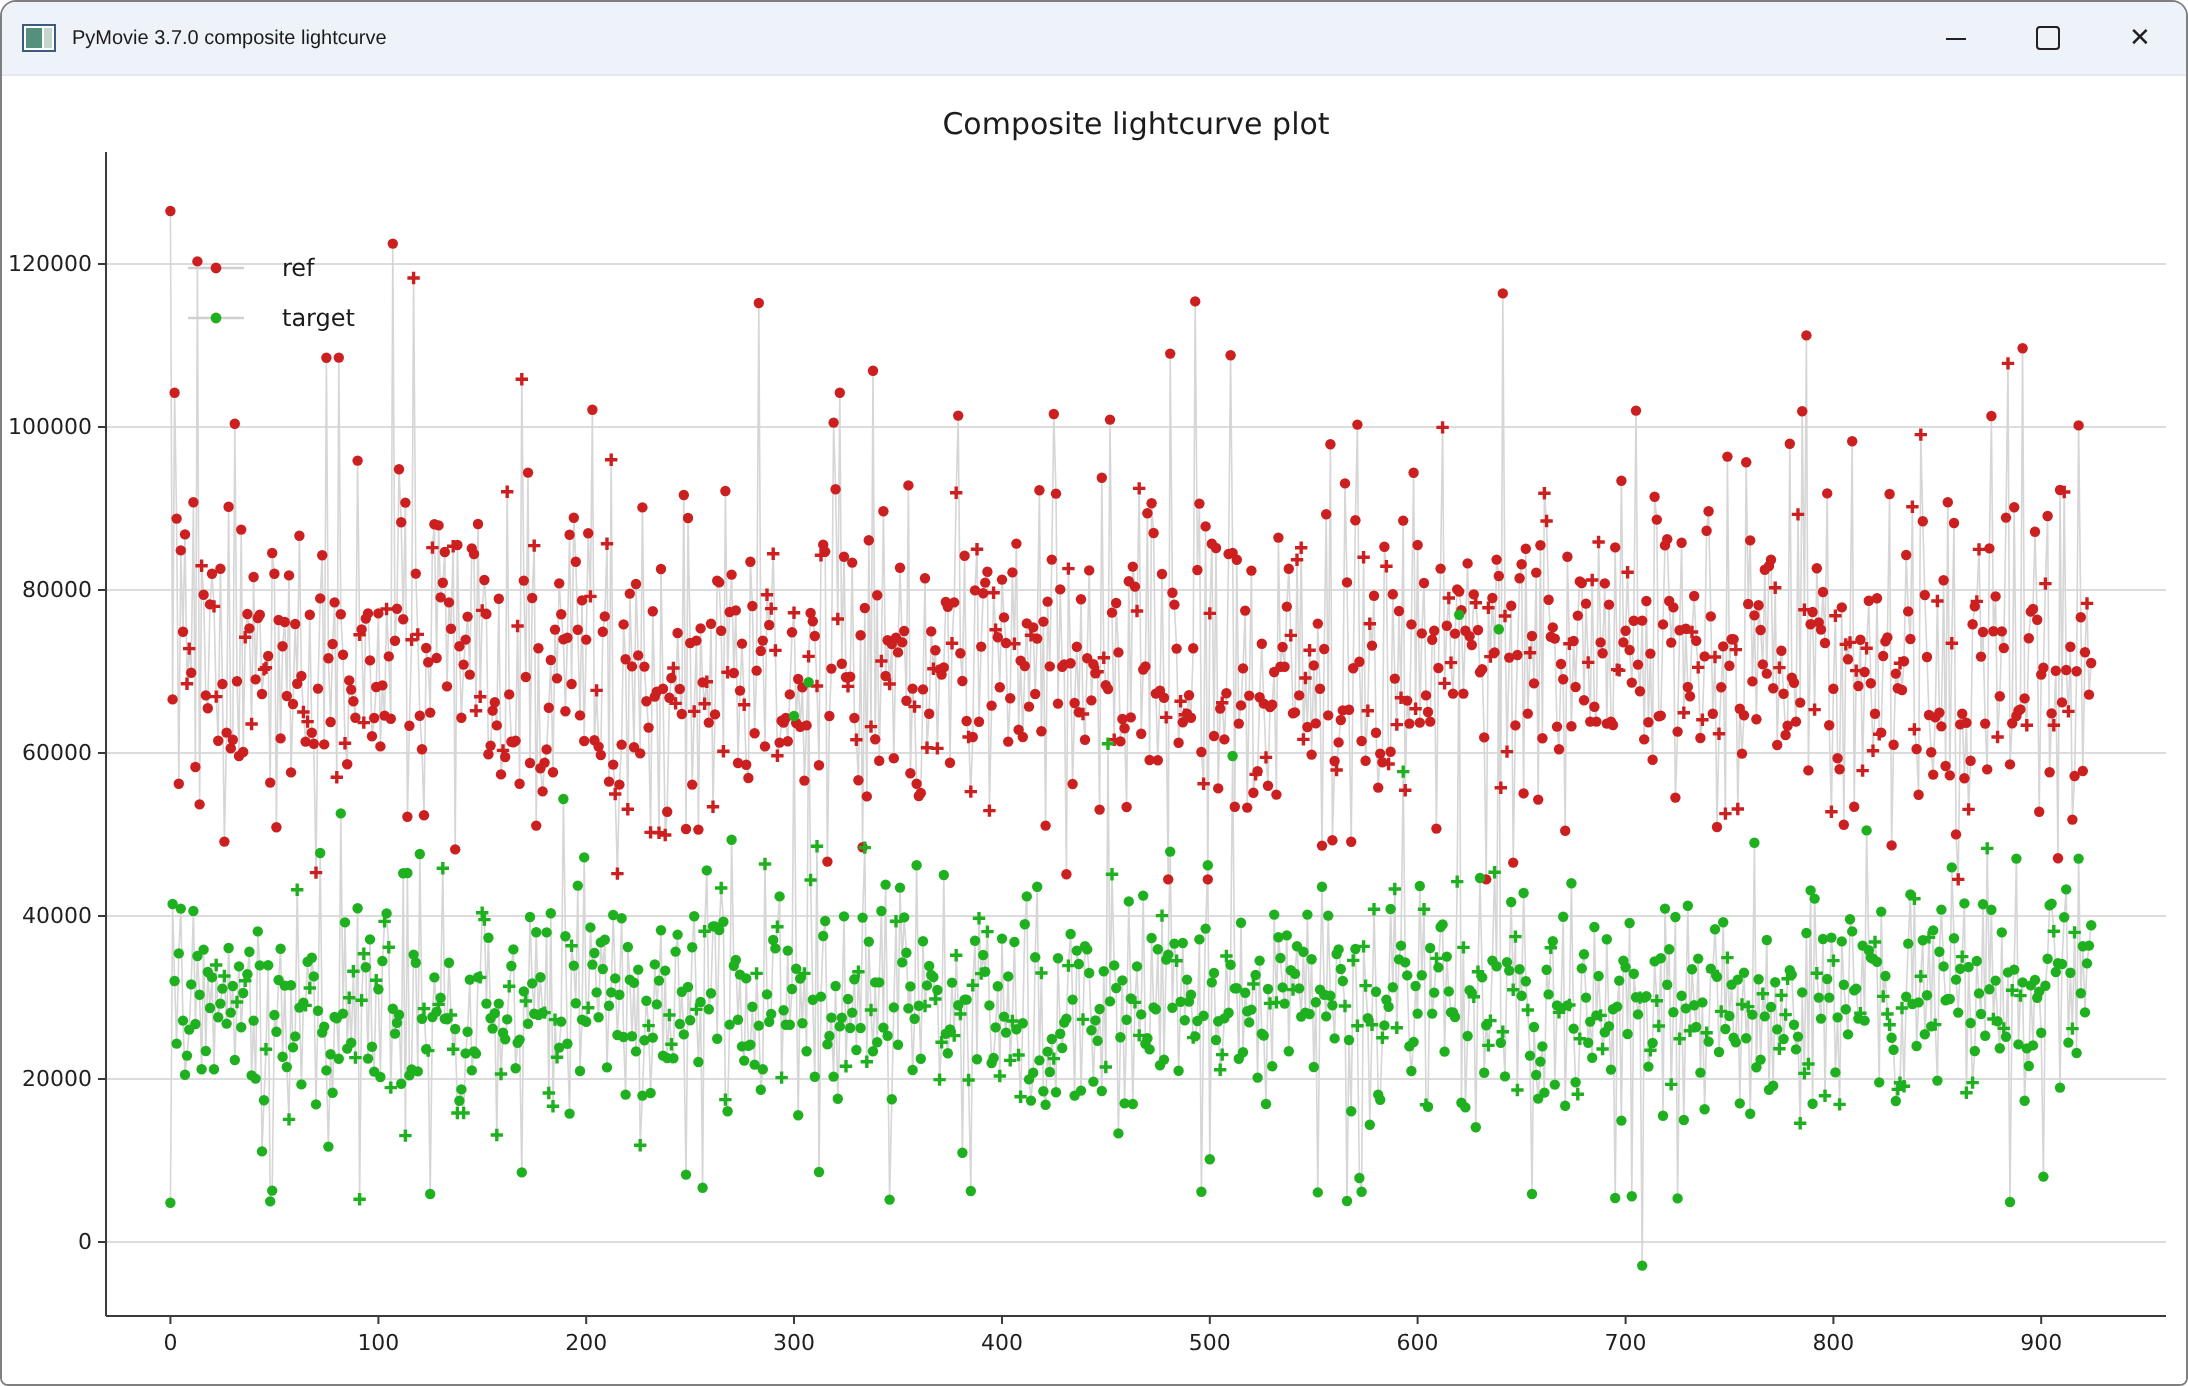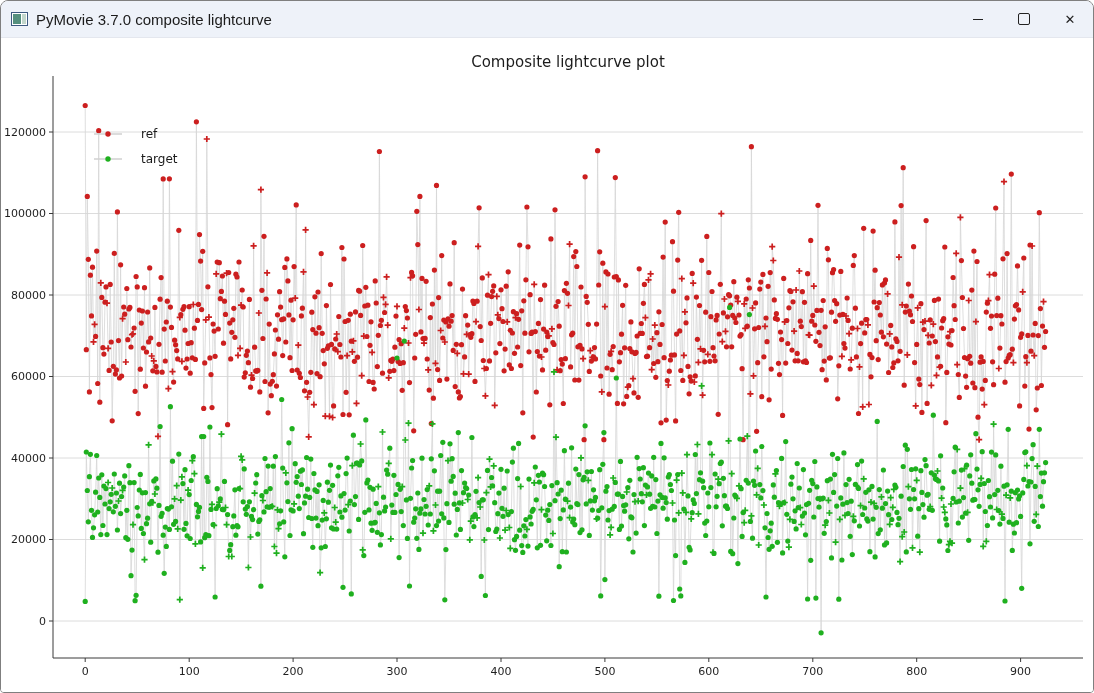--- a/index.html
+++ b/index.html
@@ -16,21 +16,21 @@
   .titlebar{
     height:36px;
     background:#eef2f9;
     display:flex;
     align-items:center;
     border-bottom:1px solid #e4e7ee;
   }
   .app-icon{margin-left:10px;display:flex;align-items:center;}
   .titlebar-text{
     margin-left:8px;
-    font-size:15px;
+    font-size:10px;
     color:#1b1b1b;
     white-space:nowrap;
   }
   .controls{margin-left:auto;display:flex;height:100%;}
   .ctl{
     width:46px;height:100%;
     display:flex;align-items:center;justify-content:center;
     color:#1f1f1f;
   }
   .min-glyph{display:block;width:10px;height:0;border-top:1.2px solid #222;}

